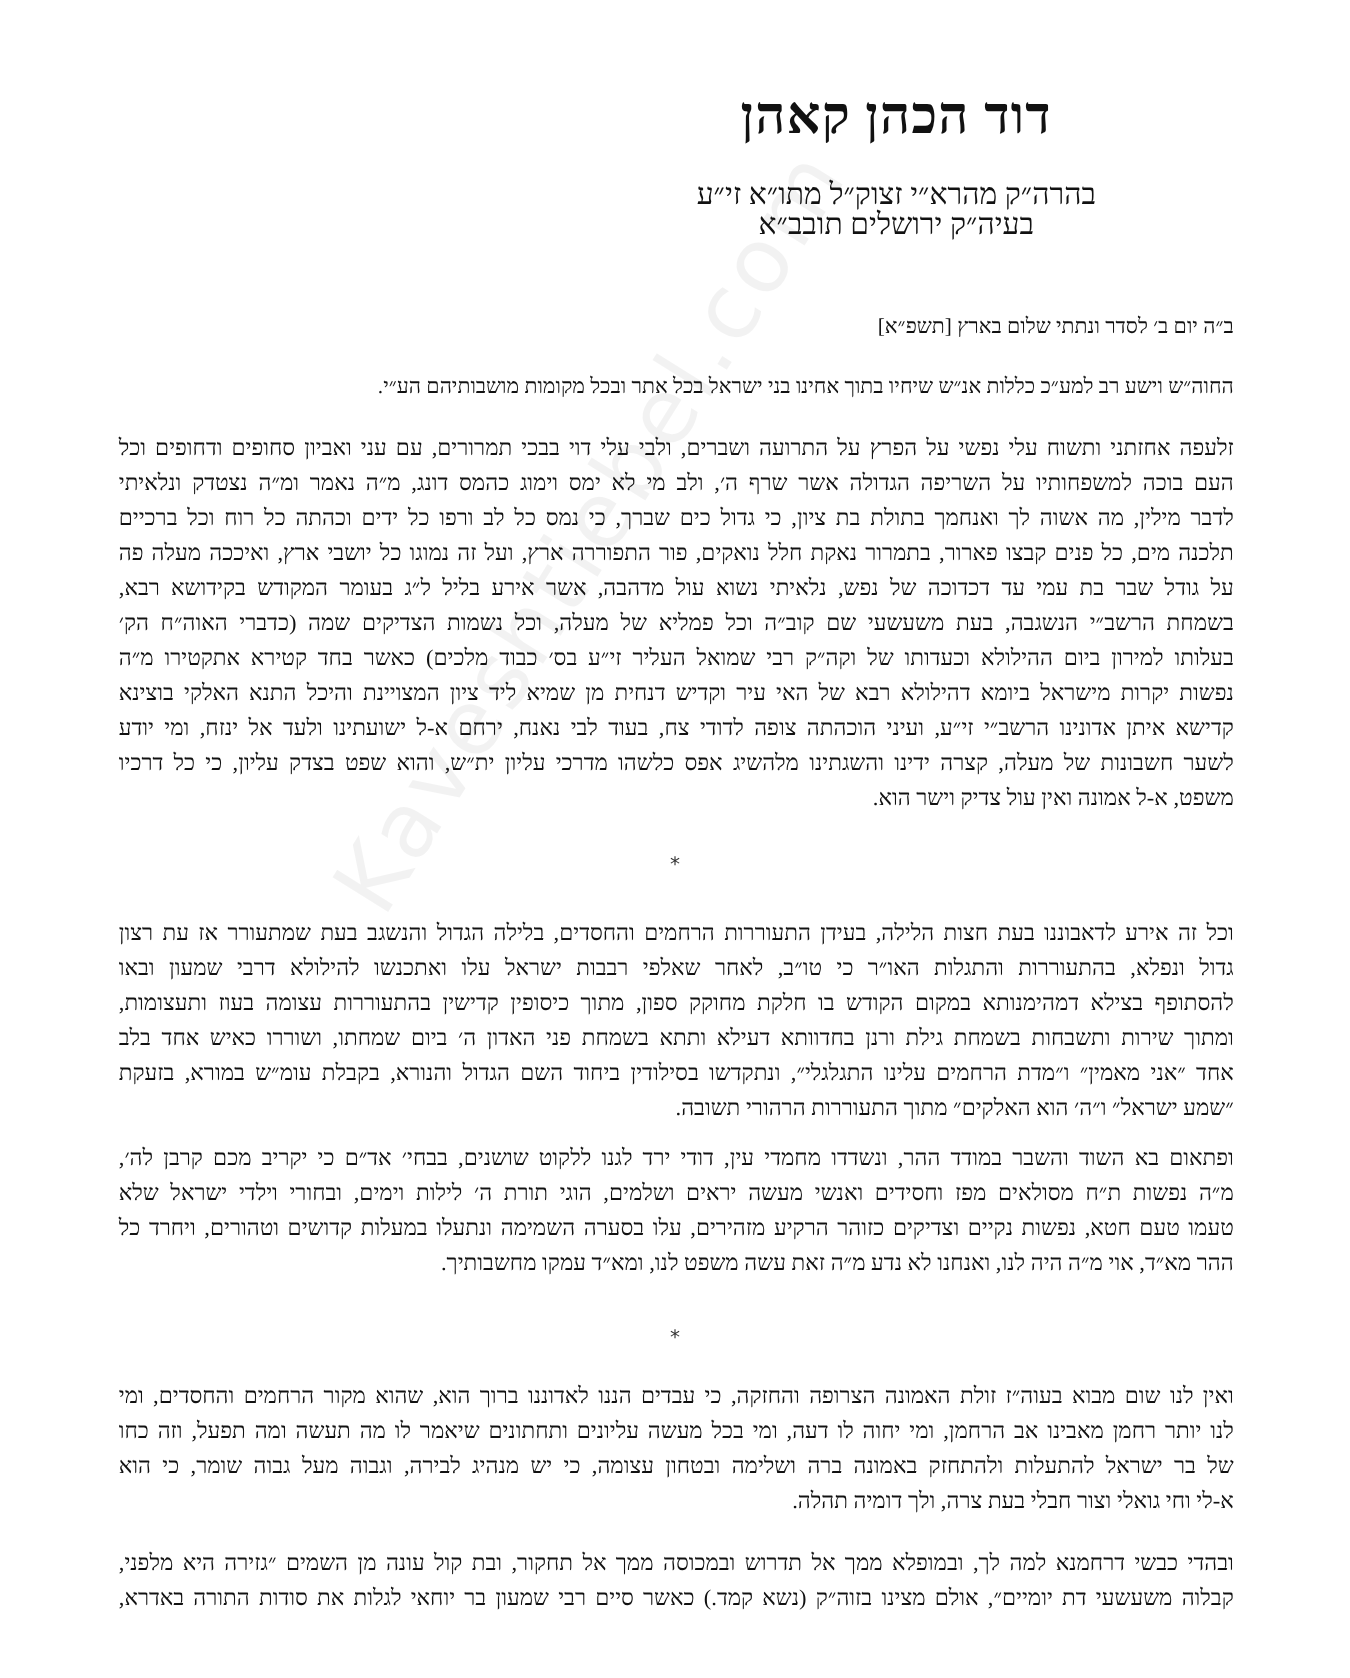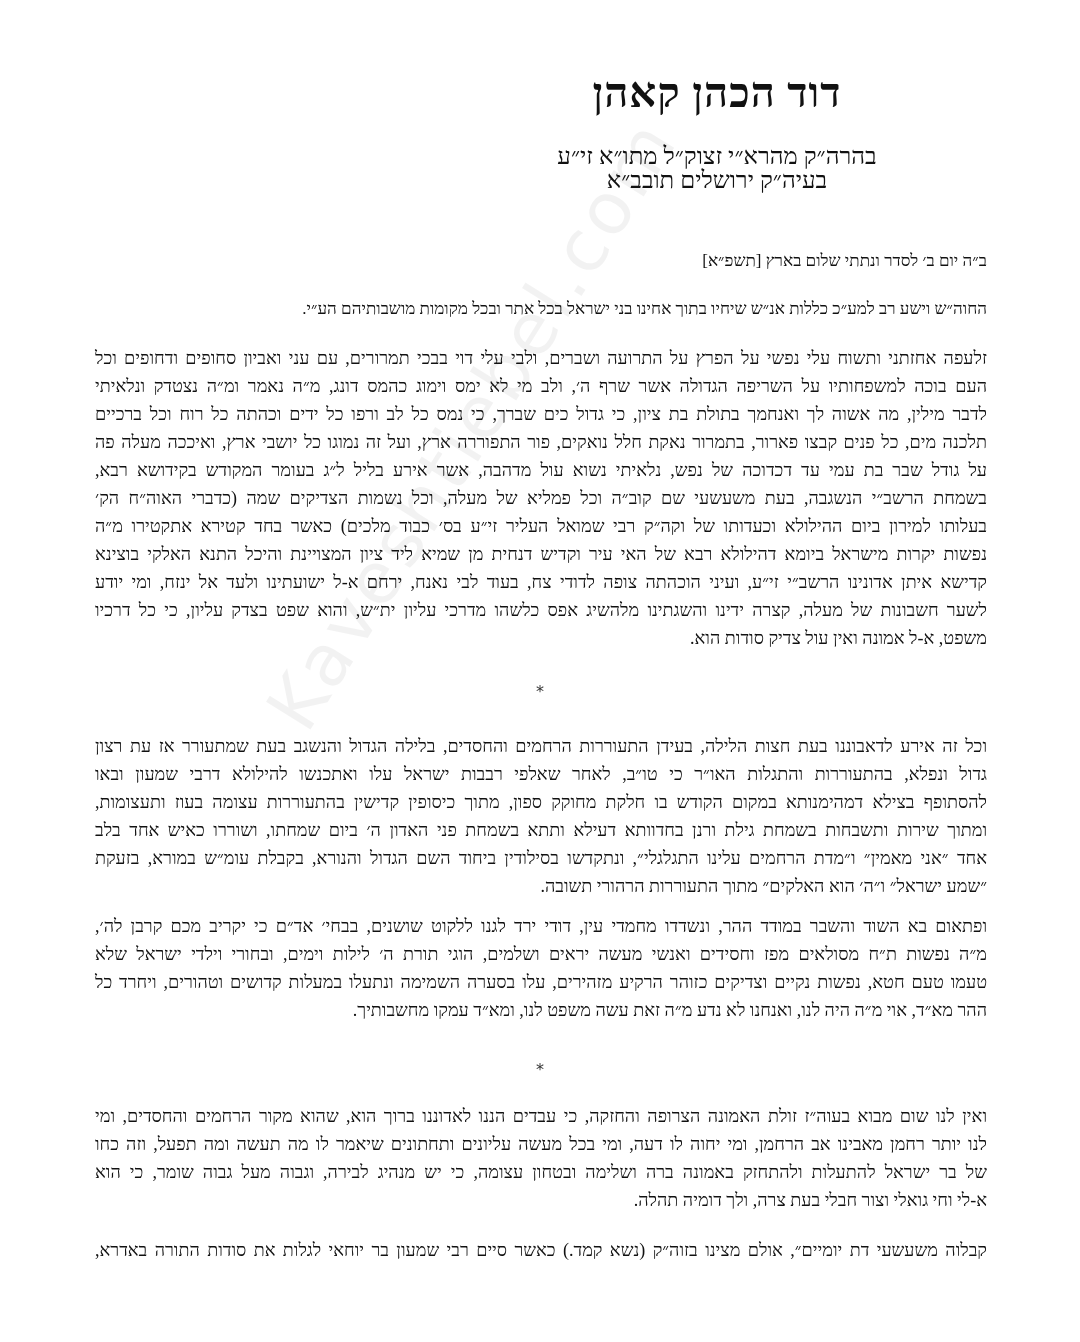--- a/index.html
+++ b/index.html
@@ -129,21 +129,21 @@
       <span class="ln">זלעפה אחזתני ותשוח עלי נפשי על הפרץ על התרועה ושברים, ולבי עלי דוי בבכי תמרורים, עם עני ואביון סחופים ודחופים וכל</span>
       <span class="ln">העם בוכה למשפחותיו על השריפה הגדולה אשר שרף ה׳, ולב מי לא ימס וימוג כהמס דונג, מ״ה נאמר ומ״ה נצטדק ונלאיתי</span>
       <span class="ln">לדבר מילין, מה אשוה לך ואנחמך בתולת בת ציון, כי גדול כים שברך, כי נמס כל לב ורפו כל ידים וכהתה כל רוח וכל ברכיים</span>
       <span class="ln">תלכנה מים, כל פנים קבצו פארור, בתמרור נאקת חלל נואקים, פור התפוררה ארץ, ועל זה נמוגו כל יושבי ארץ, ואיככה מעלה פה</span>
       <span class="ln">על גודל שבר בת עמי עד דכדוכה של נפש, נלאיתי נשוא עול מדהבה, אשר אירע בליל ל״ג בעומר המקודש בקידושא רבא,</span>
       <span class="ln">בשמחת הרשב״י הנשגבה, בעת משעשעי שם קוב״ה וכל פמליא של מעלה, וכל נשמות הצדיקים שמה (כדברי האוה״ח הק׳</span>
       <span class="ln">בעלותו למירון ביום ההילולא וכעדותו של וקה״ק רבי שמואל העליר זי״ע בס׳ כבוד מלכים) כאשר בחד קטירא אתקטירו מ״ה</span>
       <span class="ln">נפשות יקרות מישראל ביומא דהילולא רבא של האי עיר וקדיש דנחית מן שמיא ליד ציון המצויינת והיכל התנא האלקי בוצינא</span>
       <span class="ln">קדישא איתן אדונינו הרשב״י זי״ע, ועיני הוכהתה צופה לדודי צח, בעוד לבי נאנח, ירחם א-ל ישועתינו ולעד אל ינזח, ומי יודע</span>
       <span class="ln">לשער חשבונות של מעלה, קצרה ידינו והשגתינו מלהשיג אפס כלשהו מדרכי עליון ית״ש, והוא שפט בצדק עליון, כי כל דרכיו</span>
-      <span class="ln last">משפט, א-ל אמונה ואין עול צדיק סודות הוא.</span>
+      <span class="ln last">משפט, א-ל אמונה ואין עול צדיק וישר הוא.</span>
     </p>
   <p class="para p2">
       <span class="ln">וכל זה אירע לדאבוננו בעת חצות הלילה, בעידן התעוררות הרחמים והחסדים, בלילה הגדול והנשגב בעת שמתעורר אז עת רצון</span>
       <span class="ln">גדול ונפלא, בהתעוררות והתגלות האו״ר כי טו״ב, לאחר שאלפי רבבות ישראל עלו ואתכנשו להילולא דרבי שמעון ובאו</span>
       <span class="ln">להסתופף בצילא דמהימנותא במקום הקודש בו חלקת מחוקק ספון, מתוך כיסופין קדישין בהתעוררות עצומה בעוז ותעצומות,</span>
       <span class="ln">ומתוך שירות ותשבחות בשמחת גילת ורנן בחדוותא דעילא ותתא בשמחת פני האדון ה׳ ביום שמחתו, ושוררו כאיש אחד בלב</span>
       <span class="ln">אחד ״אני מאמין״ ו״מדת הרחמים עלינו התגלגלי״, ונתקדשו בסילודין ביחוד השם הגדול והנורא, בקבלת עומ״ש במורא, בזעקת</span>
       <span class="ln last">״שמע ישראל״ ו״ה׳ הוא האלקים״ מתוך התעוררות הרהורי תשובה.</span>
     </p>
   <p class="para p3">
@@ -152,18 +152,19 @@
       <span class="ln">טעמו טעם חטא, נפשות נקיים וצדיקים כזוהר הרקיע מזהירים, עלו בסערה השמימה ונתעלו במעלות קדושים וטהורים, ויחרד כל</span>
       <span class="ln last">ההר מא״ד, אוי מ״ה היה לנו, ואנחנו לא נדע מ״ה זאת עשה משפט לנו, ומא״ד עמקו מחשבותיך.</span>
     </p>
   <p class="para p4">
       <span class="ln">ואין לנו שום מבוא בעוה״ז זולת האמונה הצרופה והחזקה, כי עבדים הננו לאדוננו ברוך הוא, שהוא מקור הרחמים והחסדים, ומי</span>
       <span class="ln">לנו יותר רחמן מאבינו אב הרחמן, ומי יחוה לו דעה, ומי בכל מעשה עליונים ותחתונים שיאמר לו מה תעשה ומה תפעל, וזה כחו</span>
       <span class="ln">של בר ישראל להתעלות ולהתחזק באמונה ברה ושלימה ובטחון עצומה, כי יש מנהיג לבירה, וגבוה מעל גבוה שומר, כי הוא</span>
       <span class="ln last">א-לי וחי גואלי וצור חבלי בעת צרה, ולך דומיה תהלה.</span>
     </p>
   <p class="para p5">
+      <span class="ln">ובהדי כבשי דרחמנא למה לך, ובמופלא ממך אל תדרוש ובמכוסה ממך אל תחקור, ובת קול עונה מן השמים ״גזירה היא מלפני,</span>
       <span class="ln">קבלוה משעשעי דת יומיים״, אולם מצינו בזוה״ק (נשא קמד.) כאשר סיים רבי שמעון בר יוחאי לגלות את סודות התורה באדרא,</span>
     </p>
 </div>
 
 <div class="sep sep1">*</div>
 <div class="sep sep2">*</div>
 
 </body></html>

